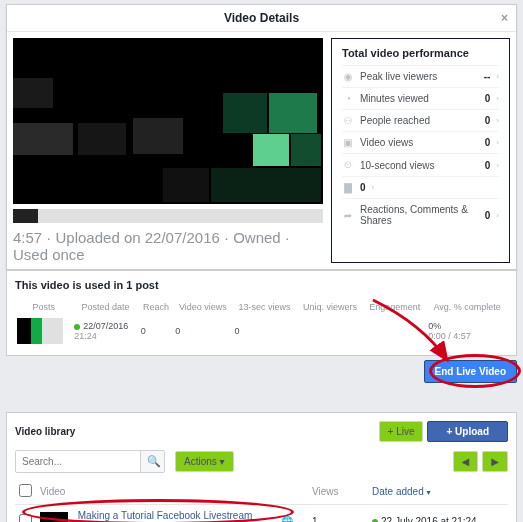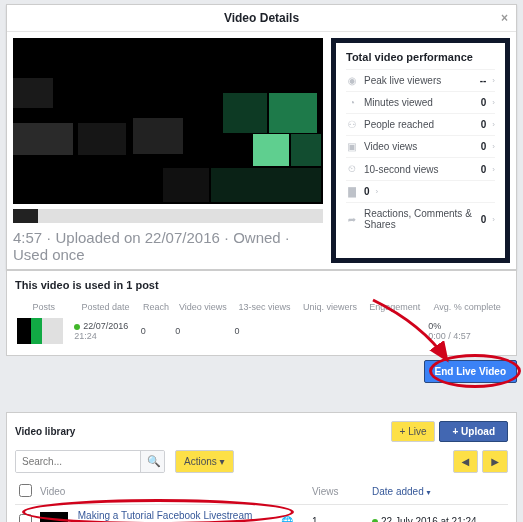--- a/index.html
+++ b/index.html
@@ -6,44 +6,44 @@
 body{background:#e9ebee;font-size:11px;color:#1d2129;width:523px}
 .modal{background:#fff;border:1px solid #ccc;margin:4px 6px 0 6px;box-shadow:0 1px 2px rgba(0,0,0,.1)}
 .modal-head{text-align:center;padding:6px;font-weight:bold;font-size:12px;border-bottom:1px solid #e5e5e5;position:relative}
 .modal-head .x{position:absolute;right:8px;top:6px;color:#999;cursor:pointer}
 .topflex{display:flex;padding:6px;gap:8px}
 .leftcol{flex:0 0 310px}
 .thumb{width:310px;height:166px;background:#000;position:relative;overflow:hidden}
 .blk{position:absolute}
 .bar{height:14px;background:linear-gradient(90deg,#222 0 8%,#e0e0e0 8% 100%);margin-top:5px}
 .meta{color:#90949c;font-size:15px;margin-top:6px}
-.perf{flex:1;border:5px solid #0f172a;padding:8px 10px}
+.perf{flex:1;border:1px solid #0f172a;padding:8px 10px}
 .perf h4{font-size:11px;margin-bottom:6px}
 .perf-row{display:flex;align-items:center;gap:6px;padding:5px 0;border-top:1px solid #f2f2f2;font-size:10px;color:#4b4f56}
 .perf-row .ico{width:12px;color:#bec2c9;text-align:center}
 .perf-row .lbl{flex:1}
 .perf-row .val{font-weight:bold;color:#1d2129}
 .perf-row .chv{color:#bec2c9;font-size:8px}
 .usedbox{margin:0 6px 0 6px;background:#fff;border:1px solid #ccc;padding:8px}
 .usedbox h4{font-size:11px;margin-bottom:8px}
 .tbl{width:100%;font-size:9px;color:#90949c;border-collapse:collapse}
 .tbl th{text-align:center;font-weight:normal;padding:3px 2px;color:#90949c}
 .tbl td{padding:3px 2px;color:#4b4f56}
 .minithumb{width:46px;height:26px;background:linear-gradient(90deg,#000 0 30%,#1a4 30% 55%,#e0e0e0 55% 100%)}
 .dot{display:inline-block;width:6px;height:6px;border-radius:50%;background:#42b72a;margin-right:3px;vertical-align:middle}
 .endbtn-wrap{text-align:right;margin:4px 6px 0 0;position:relative;height:34px}
 .endbtn{background:#3b82f6;color:#fff;border:1px solid #29487d;padding:5px 10px;font-size:10px;font-weight:bold;cursor:pointer;border-radius:2px}
 .red-oval{position:absolute;border:3px solid #d0021b;border-radius:50%;pointer-events:none}
 .arrow{position:absolute;pointer-events:none}
 .libsec{background:#fff;border:1px solid #ccc;margin:18px 6px 4px 6px;padding:8px}
 .libhead{display:flex;align-items:center;margin-bottom:8px}
 .libhead h3{font-size:10px;font-weight:bold;flex:1}
-.ghostbtn{background:#fde047;border:1px solid #ced0d4;padding:4px 8px;font-size:10px;color:#4b4f56;cursor:pointer;border-radius:2px;margin-left:4px}
-.primbtn{background:#4267b2;color:#fff;border:1px solid #29487d;padding:4px 12px;font-size:10px;font-weight:bold;cursor:pointer;border-radius:2px;margin-left:4px}
-.toolbar{display:flex;gap:6px;margin-bottom:6px}
+.ghostbtn{background:#84cc16;border:1px solid #ced0d4;padding:4px 8px;font-size:10px;color:#4b4f56;cursor:pointer;border-radius:2px;margin-left:4px}
+.primbtn{background:#4267b2;color:#fff;border:1px solid #29487d;padding:4px 18px;font-size:10px;font-weight:bold;cursor:pointer;border-radius:2px;margin-left:4px}
+.toolbar{display:flex;gap:6px;align-items:center;margin-bottom:6px}
 .search{flex:0 0 150px;display:flex;border:1px solid #ced0d4;border-radius:2px;overflow:hidden}
 .search input{border:0;padding:4px 6px;font-size:10px;flex:1;outline:0}
 .search .sico{padding:4px 6px;color:#90949c;background:#f6f7f9;border-left:1px solid #ced0d4}
 .libtable{width:100%;border-collapse:collapse;font-size:10px;margin-top:0}
 .libtable th{text-align:left;font-weight:normal;color:#90949c;border-bottom:1px solid #e5e5e5;padding:5px 4px}
 .libtable td{padding:5px 4px;vertical-align:middle}
 .libtable .link{color:#365899}
 .libtable th.date{color:#365899}
 .sortcaret{color:#365899;font-size:8px}
 .pager{margin-left:auto;display:flex}

